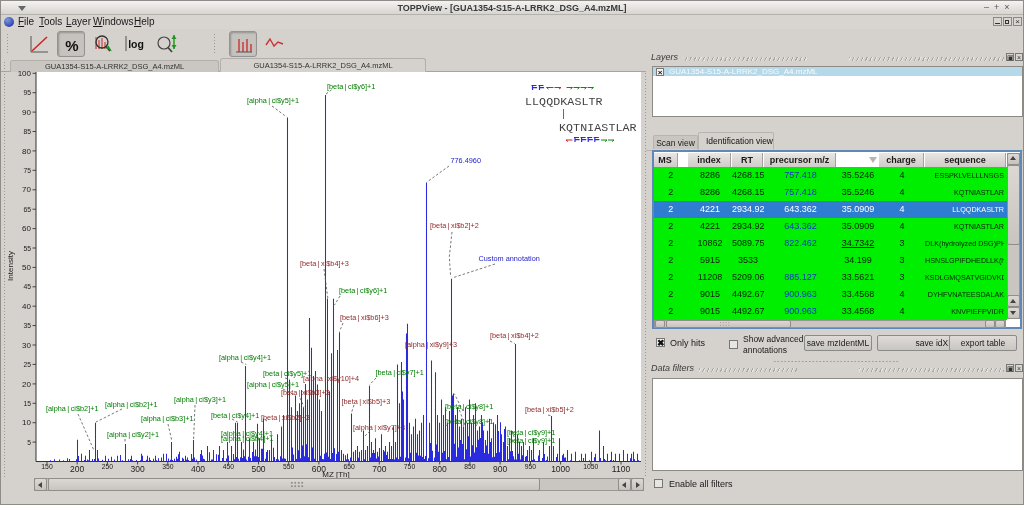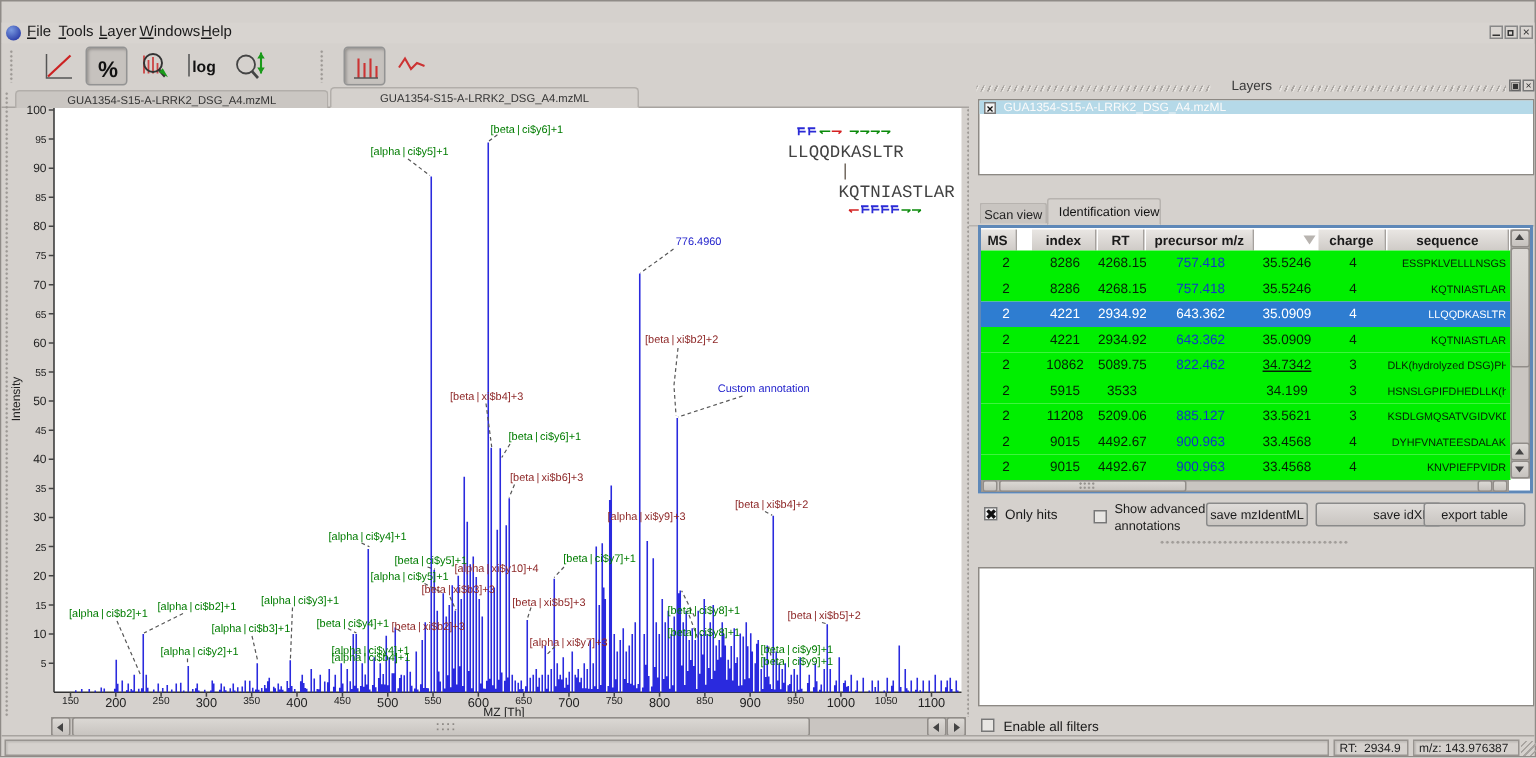--- a/index.html
+++ b/index.html
@@ -14,39 +14,44 @@
 .tbtn.pressed{background:#c6c2be;border:1px solid #939393;border-radius:3px;box-shadow:inset 1px 1px 2px rgba(0,0,0,.25);}
 .grip{position:absolute;width:3px;background-image:radial-gradient(circle,#9b9793 34%,transparent 42%);background-size:3px 3px;}
 #tabbar{left:0;top:58px;width:645px;height:13px;background:#d5d1cd;border-bottom:1px solid #a8a4a0;}
 .tab{position:absolute;font-size:7.5px;color:#333;text-align:center;border:1px solid #b2aeaa;border-bottom:none;border-radius:3px 3px 0 0;}
 #plotarea{left:0;top:71px;width:645px;height:419px;background:#d5d1cd;}
 svg text{font-family:"Liberation Sans",sans-serif;}
 .dsh{stroke:#555;stroke-width:0.8;stroke-dasharray:2.5 2;fill:none;}
 #rpanel{left:645px;top:28px;width:377px;height:462px;background:#d5d1cd;}
 .docktitle{position:absolute;left:0;width:377px;height:10px;}
 .docktex{position:absolute;top:4px;height:4px;background:repeating-linear-gradient(115deg,#aba7a3 0 1px,#e6e3df 1px 2px,#d5d1cd 2px 4px);}
-.dockname{position:absolute;top:-1px;width:100%;text-align:center;font-size:9px;color:#3a3a3a;}
+.dockname{position:absolute;top:-1px;width:100%;font-size:9px;color:#3a3a3a;font-style:italic;}
 .dockname span{background:#d5d1cd;padding:0 5px;}
 .dockbtn{position:absolute;top:0;width:8px;height:8px;border:1px solid #777;background:#d9d5d1;font-size:7px;line-height:7px;text-align:center;color:#333;}
 .whitebox{position:absolute;background:#fff;border:1px solid #8d8984;}
 .th{position:absolute;top:151.5px;height:14px;background:linear-gradient(#e9e6e3,#cfcbc7);border-right:1px solid #a5a19d;font-size:9px;font-weight:bold;color:#1a1a1a;text-align:center;line-height:14px;}
 .tr{position:absolute;left:653px;width:352.5px;}
 .td{position:absolute;font-size:9px;text-align:center;line-height:17px;overflow:hidden;}
 .td.seq{text-align:right;font-size:7.2px;white-space:nowrap;}
 .btn{position:absolute;top:334px;height:16px;background:linear-gradient(#dedbd8,#c9c5c1);border:1px solid #8a8a8a;border-radius:2px;font-size:8.5px;color:#1a1a1a;text-align:center;line-height:14px;white-space:nowrap;}
 .cb{position:absolute;width:9px;height:9px;border:1px solid #777;background:#f4f4f4;font-size:9px;line-height:8px;text-align:center;font-weight:bold;color:#111;}
 .lbl9{position:absolute;font-size:9px;color:#1a1a1a;}
 .sb{position:absolute;background:#c9c5c1;border:1px solid #9a9691;}
 .sbthumb{position:absolute;background:linear-gradient(#dbd8d4,#c8c4c0);border:1px solid #918d89;border-radius:2px;}
 .sbbtn{position:absolute;background:linear-gradient(#dcd9d5,#c6c2be);border:1px solid #918d89;border-radius:2px;text-align:center;}
 .arr{width:0;height:0;position:absolute;}
 #statusbar{left:0;top:489px;width:1022px;height:14px;background:#d5d1cd;border-top:1px solid #a8a4a0;}
 .stbox{position:absolute;top:2px;height:11px;border:1px solid #989490;box-shadow:inset 1px 1px 1px rgba(0,0,0,.1);font-size:8px;color:#222;line-height:10px;padding-left:3px;}
 </style></head><body>
 <div id="app">
+ <div class="abs" id="titlebar">
+      <div id="title">TOPPView - [GUA1354-S15-A-LRRK2_DSG_A4.mzML]</div>
+   <div class="abs" style="left:17px;top:5px;width:0;height:0;border-left:4px solid transparent;border-right:4px solid transparent;border-top:5px solid #666;"></div>
+   <div class="abs" style="left:983px;top:0;width:40px;font-size:9px;color:#555;line-height:13px;">–&nbsp;&nbsp;+&nbsp;&nbsp;×</div>
+ </div>
  <div class="abs" id="menubar">
    <div class="abs" style="left:3px;top:2px;width:10px;height:10px;border-radius:50%;background:radial-gradient(circle at 35% 30%,#7a9ae0,#16259a);"></div>
    <div class="mi" style="left:17px;"><u>F</u>ile</div>
    <div class="mi" style="left:38px;"><u>T</u>ools</div>
    <div class="mi" style="left:65px;"><u>L</u>ayer</div>
    <div class="mi" style="left:92px;"><u>W</u>indows</div>
    <div class="mi" style="left:133px;"><u>H</u>elp</div>
    <div class="abs" style="left:992px;top:2px;width:9px;height:9px;border:1px solid #888;background:#d9d5d1;">
         <div class="abs" style="left:1px;top:5px;width:5px;height:1px;background:#333;"></div>
       </div>
@@ -397,22 +402,23 @@
  <div class="cb" style="left:655px;top:337px;">✖</div>
  <div class="lbl9" style="left:669px;top:337px;">Only hits</div>
  <div class="cb" style="left:728px;top:339px;background:#e8e6e3;"></div>
  <div class="lbl9" style="left:742px;top:333px;line-height:10.5px;font-size:8.5px;">Show advanced<br>annotations</div>
  <div class="btn" style="left:803px;width:68px;">save mzIdentML</div>
  <div class="btn" style="left:876px;width:84px;text-align:right;">save idXML</div>
  <div class="btn" style="left:948px;width:68px;">export table</div>
 
  <div class="grip" style="left:772px;top:359px;height:3px;width:126px;background-image:radial-gradient(circle,#a19d99 40%,transparent 46%);background-size:3.5px 3.5px;"></div>
 
+ <div class="abs" style="left:645px;top:363px;width:377px;height:10px;">
+    <div class="docktex" style="left:5px;width:146px;"></div>
+    <div class="docktex" style="left:213px;width:145px;"></div>
+    <div class="dockname"><span>Data filters</span></div>
+    <div class="dockbtn" style="left:360px;">▣</div>
+    <div class="dockbtn" style="left:369px;">×</div>
+ </div>
  <div class="whitebox" style="left:651px;top:377px;width:371px;height:93px;"></div>
  <div class="cb" style="left:653px;top:478px;background:#e8e6e3;"></div>
  <div class="lbl9" style="left:668px;top:478px;">Enable all filters</div>
 
- <div class="abs" id="statusbar">
-   <div class="stbox" style="left:2px;width:883px;"></div>
-   <div class="stbox" style="left:888px;width:50px;">RT: &nbsp;2934.9</div>
-   <div class="stbox" style="left:941px;width:71px;">m/z: 143.976387</div>
-   <div class="abs" style="left:1013px;top:3px;width:10px;height:10px;background:repeating-linear-gradient(135deg,transparent 0 2px,#a8a4a0 2px 3px);"></div>
- </div>
 </div>
 </body></html>

